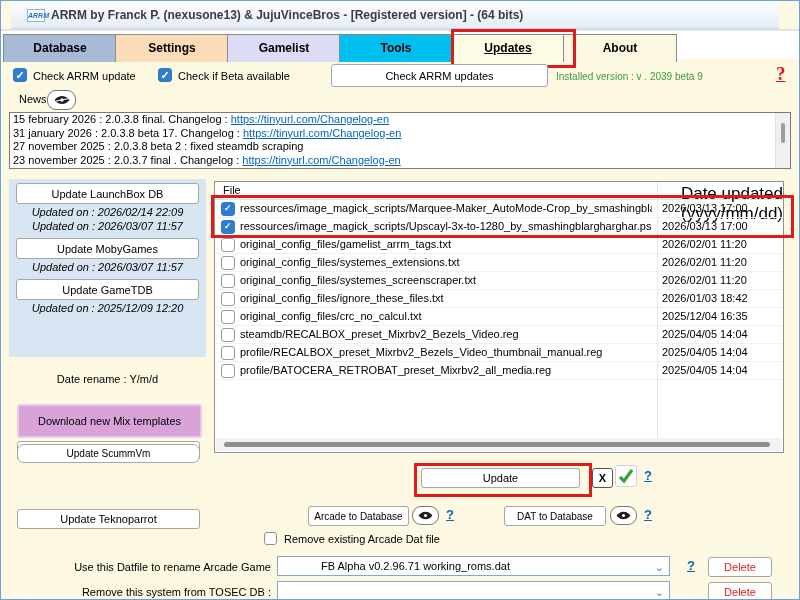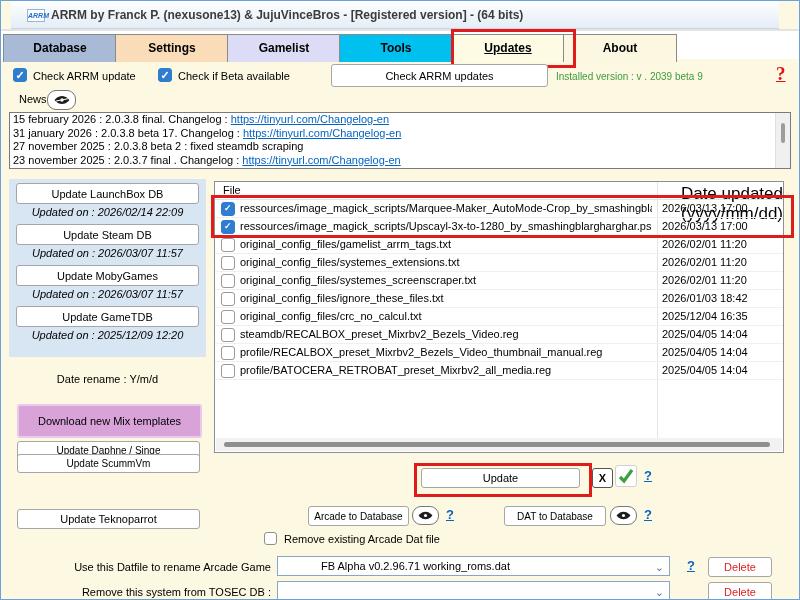--- a/index.html
+++ b/index.html
@@ -154,40 +154,39 @@
   </div>
 
   <div id="db-panel" class="abs">
 
       <div class="db-entry">
         <div class="btn" style="width:181px;height:19px;display:inline-flex;">Update LaunchBox DB</div>
         <div class="updated-on">Updated on : 2026/02/14 22:09</div>
       </div>
 
       <div class="db-entry">
-        <div class="btn" style="width:181px;height:19px;display:inline-flex;">Update Steam DB</div>
         <div class="updated-on">Updated on : 2026/03/07 11:57</div>
       </div>
 
       <div class="db-entry">
         <div class="btn" style="width:181px;height:19px;display:inline-flex;">Update MobyGames</div>
         <div class="updated-on">Updated on : 2026/03/07 11:57</div>
       </div>
 
       <div class="db-entry">
         <div class="btn" style="width:181px;height:19px;display:inline-flex;">Update GameTDB</div>
         <div class="updated-on">Updated on : 2025/12/09 12:20</div>
       </div>
     </div>
 
   <div class="lbl" style="left:8px;top:372px;width:197px;text-align:center;">Date rename : Y/m/d</div>
 
   <div class="btn" style="left:16px;top:403px;width:181px;height:30px;background:#d9a3d9;border:2px solid #e9cbe9;">Download new Mix templates</div>
   <div class="btn small" style="left:16px;top:440px;width:181px;height:17px;">Update Daphne / Singe</div>
-  <div class="btn small" style="left:16px;top:453px;width:181px;height:17px;">Update ScummVm</div>
+  <div class="btn small" style="left:16px;top:443px;width:181px;height:17px;border-radius:7px;">Update ScummVm</div>
   <div class="btn" style="left:16px;top:508px;width:181px;height:18px;">Update Teknoparrot</div>
 
   <div id="file-table" class="abs">
     <div id="ft-header">
       <span class="col-file">File</span>
       <span class="col-date">Date updated (yyyy/mm/dd)</span>
     </div>
     <div id="ft-vline"></div>
     <div id="ft-body">
 

